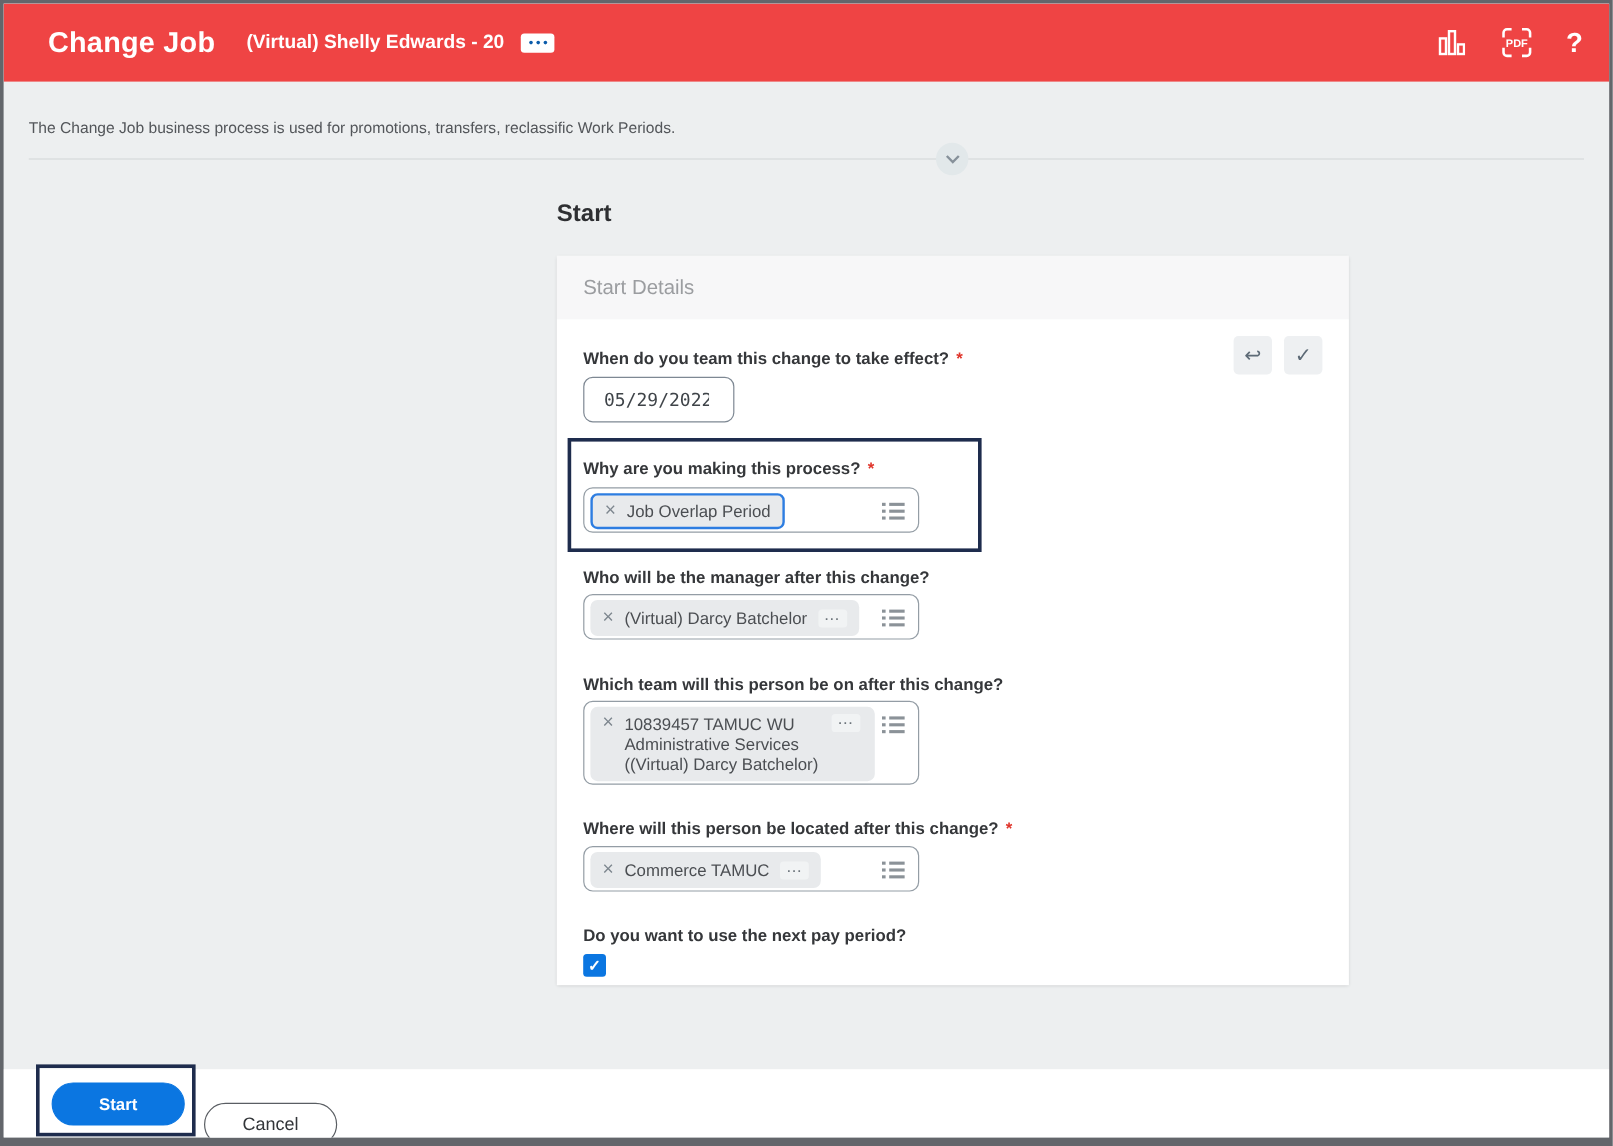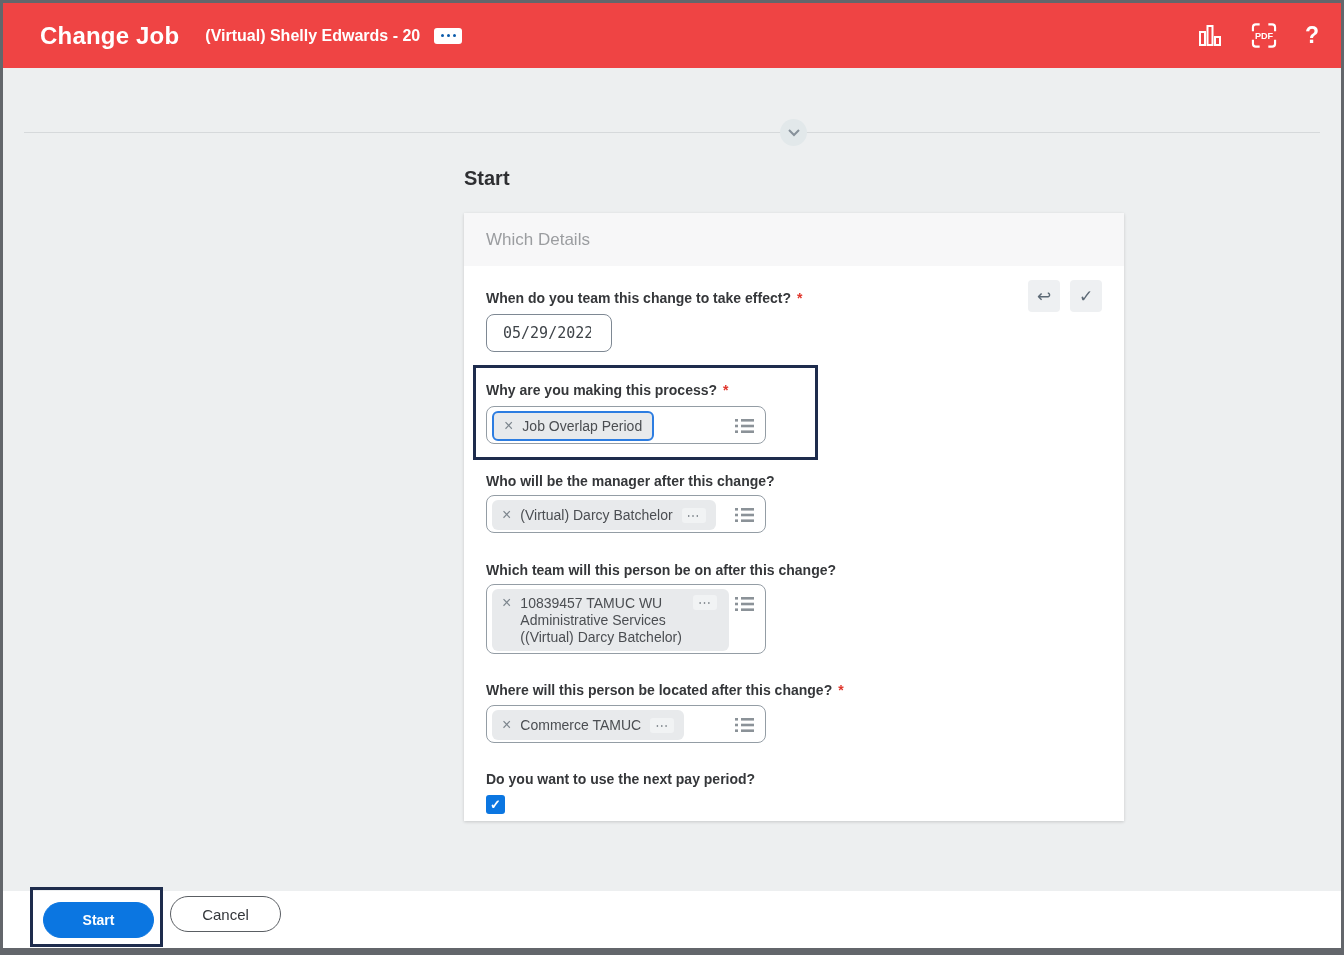--- a/index.html
+++ b/index.html
@@ -88,32 +88,33 @@
       <div class="hdr-icon">
         <svg width="27" height="27" viewBox="0 0 27 27" fill="none">
           <path d="M2 9 V5 a3 3 0 0 1 3-3 h4 M18 2 h4 a3 3 0 0 1 3 3 v4 M25 18 v4 a3 3 0 0 1 -3 3 h-4 M9 25 H5 a3 3 0 0 1 -3-3 v-4" stroke="#fff" stroke-width="2.2"></path>
           <text x="13.5" y="17.5" text-anchor="middle" fill="#fff" font-size="9.5" font-weight="bold" font-family="Liberation Sans, sans-serif">PDF</text>
         </svg>
       </div>
       <div class="hdr-help">?</div>
     </div>
   </div>
 
+  <div class="banner">The Change Job business process is used for promotions, transfers, reclassific Work Periods.</div>
   <div class="divider"></div>
   <div class="collapse-circle">
     <svg width="14" height="9" viewBox="0 0 14 9" fill="none">
       <polyline points="2,2 7,7 12,2" stroke="#87919a" stroke-width="2" fill="none"></polyline>
     </svg>
   </div>
 
   <div class="section-title">Start</div>
 
   <div class="card">
     <div class="card-band">
-      <span>Which Details</span>
+      <span>Start Details</span>
     </div>
     <div class="card-body"></div>
   </div>
 
   <div class="iconbtn" style="left:1025px; top:277px;">
     <span>↩</span>
   </div>
   <div class="iconbtn" style="left:1067px; top:277px;">
     <span>✓</span>
   </div>
@@ -217,18 +218,18 @@
     </div>
   </div>
 
   <div class="label" style="left:483px; top:768px;">Do you want to use the next pay period?</div>
   <div class="checkbox" style="left:483px; top:792px;">
     <span>✓</span>
   </div>
 
   <div class="footer">
     <div class="btn btn-primary" style="left:40px; top:11px;">Start</div>
-    <div class="btn btn-secondary" style="left:167px; top:5px;">Cancel</div>
+    <div class="btn btn-secondary" style="left:167px; top:28px;">Cancel</div>
   </div>
 
   <div class="hl" style="left:27px; top:884px; width:133px; height:60px;"></div>
 
 </div>
 
 </body></html>

